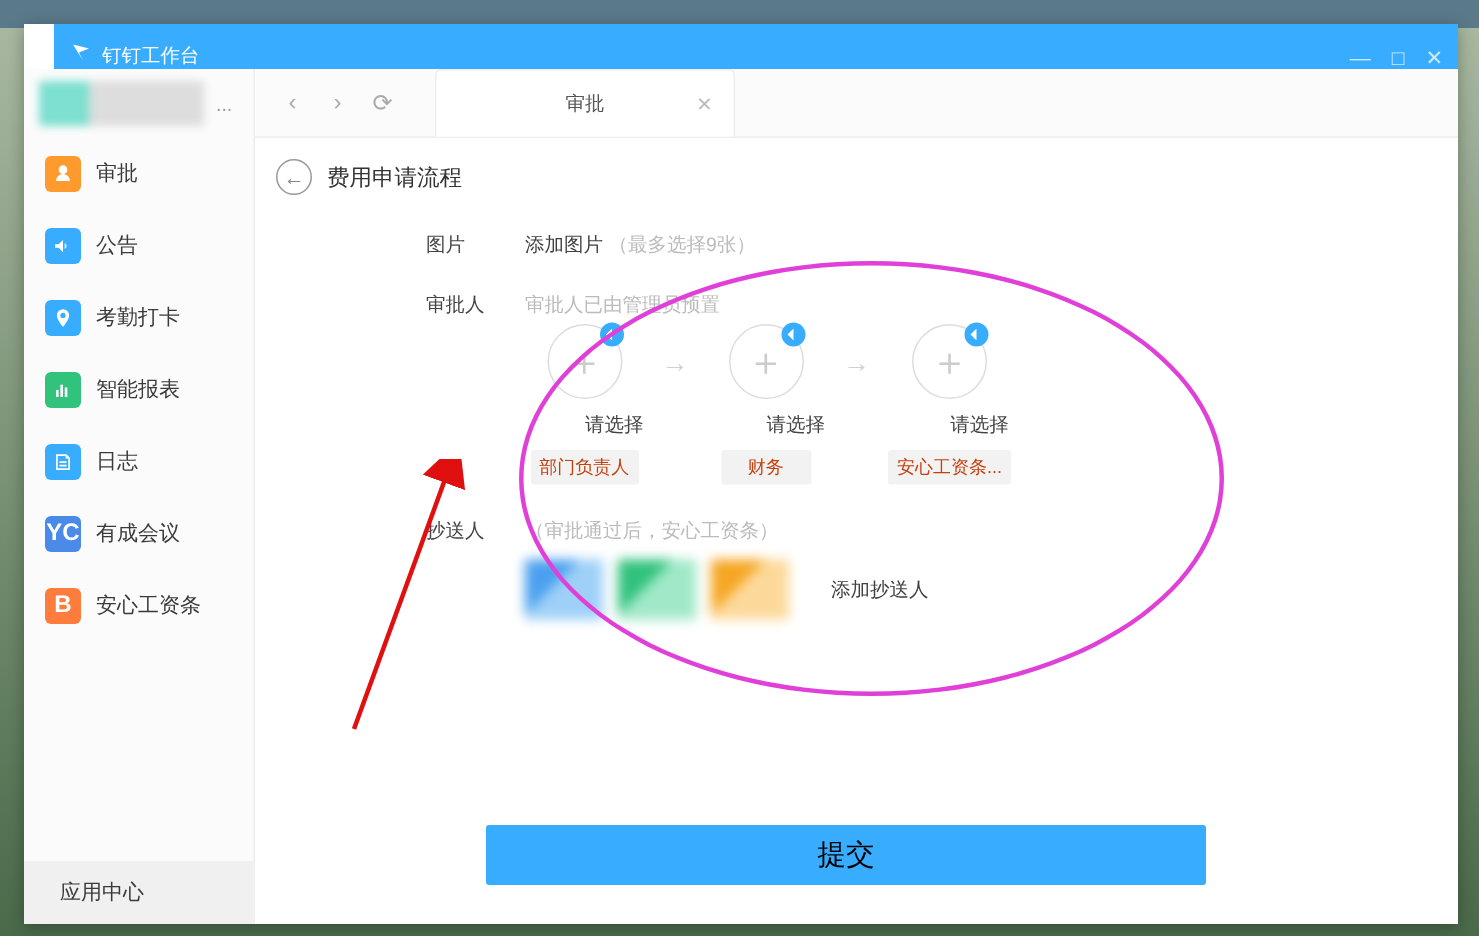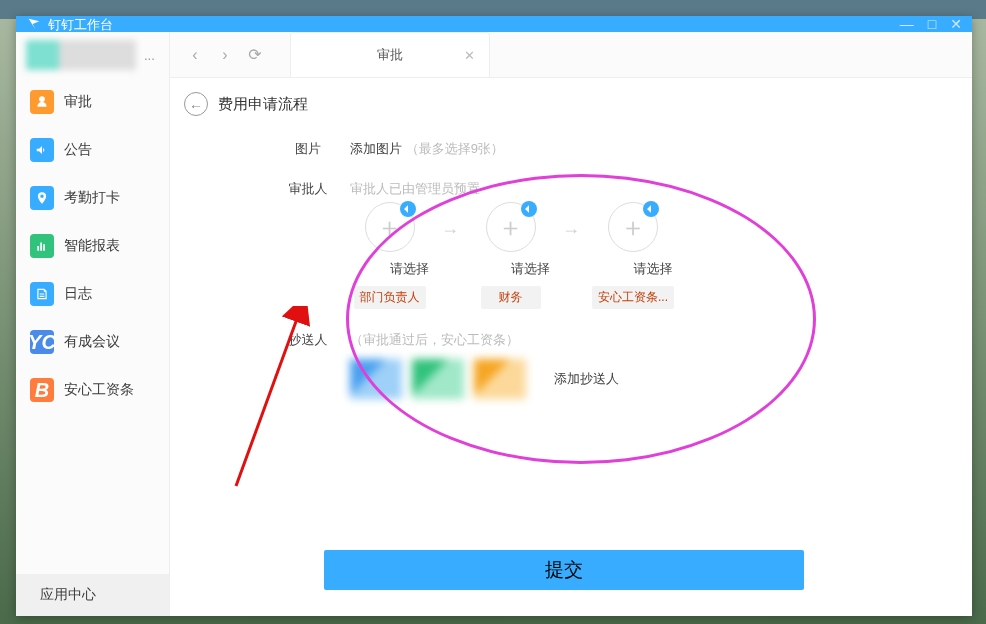--- a/index.html
+++ b/index.html
@@ -1,28 +1,28 @@
 <!DOCTYPE html>
 <html><head>
   <meta charset="utf-8">
   <style>
     * { margin: 0; padding: 0; box-sizing: border-box; font-family: "Microsoft YaHei", Arial, sans-serif; }
     body { width: 986px; height: 624px; background: linear-gradient(to bottom, #5a7a8a 0%, #5a7a8a 3%, #a8b8a0 3%, #4a6a4a 100%); overflow: hidden; position: relative; }
     .window { position: absolute; top: 16px; left: 16px; right: 14px; bottom: 8px; background: #fff; box-shadow: 0 2px 10px rgba(0,0,0,0.3); display: flex; flex-direction: column; }
-    .titlebar { height: 16px; background: #38adff; color: #fff; display: flex; align-items: flex-start; padding: 0 10px; font-size: 13px; }
+    .titlebar { height: 30px; background: #38adff; color: #fff; display: flex; align-items: flex-end; padding: 0 10px; font-size: 13px; margin-left: 20px; }
     .titlebar-controls { margin-left: auto; display: flex; gap: 14px; }
     .titlebar-controls span { cursor: pointer; font-size: 14px; color: #cde8ff; }
     .body { flex: 1; display: flex; background: #fbfbfb; }
     .sidebar { width: 154px; background: #fbfbfb; border-right: 1px solid #eee; display: flex; flex-direction: column; }
     .user-row { height: 46px; display: flex; align-items: center; padding: 8px 10px; gap: 8px; }
     .avatar-blur { width: 110px; height: 30px; background: linear-gradient(90deg, #7de0d0 0%, #7de0d0 30%, #ddd 30%, #ddd 100%); filter: blur(3px); border-radius: 2px; }
     .user-dots { color: #999; font-size: 13px; }
     .nav { flex: 1; }
     .nav-item { display: flex; align-items: center; gap: 10px; padding: 12px 14px; font-size: 14px; color: #3a3a3a; cursor: pointer; }
-    .nav-item .icon { width: 24px; height: 24px; border-radius: 4px; display: flex; align-items: center; justify-content: center; color: #fff; font-size: 20px; font-style: italic; }
+    .nav-item .icon { width: 24px; height: 24px; border-radius: 4px; display: flex; align-items: center; justify-content: center; color: #fff; font-size: 16px; }
     .i-orange { background: #ff9a2e; }
     .i-blue { background: #38adff; }
     .i-teal { background: #38adff; }
     .i-green { background: #31c27c; }
     .i-lb { background: #38adff; }
     .i-yc { background: #4a8ae8; font-size: 10px; font-weight: bold; }
     .i-or2 { background: #ff7d3c; font-size: 11px; font-weight: bold; }
     .i-multi { background: linear-gradient(135deg, #6ec040 0 50%, #ff9a2e 50% 100%); position: relative; }
     .i-multi::before { content:""; position:absolute; inset:0; background: linear-gradient(45deg, #ff5a4a 0 25%, transparent 25%), linear-gradient(-45deg, #4aa0ff 0 25%, transparent 25%); }
     .app-center { padding: 12px 14px; display: flex; align-items: center; gap: 10px; font-size: 14px; color: #3a3a3a; background: #f0f0f0; cursor: pointer; }
@@ -30,21 +30,21 @@
     .tabbar { height: 46px; display: flex; align-items: center; border-bottom: 1px solid #eee; background: #fbfbfb; }
     .navbtn { width: 30px; height: 30px; display: flex; align-items: center; justify-content: center; color: #aaa; cursor: pointer; font-size: 16px; }
     .navbtn.first { margin-left: 10px; }
     .tab { margin-left: 20px; height: 45px; min-width: 200px; display: flex; align-items: center; justify-content: center; gap: 60px; background: #fff; border: 1px solid #eee; border-bottom: none; border-radius: 4px 4px 0 0; padding: 0 18px; font-size: 13px; color: #555; position: relative; }
     .tab .close { color: #bbb; cursor: pointer; position: absolute; right: 14px; }
     .content { flex: 1; background: #fff; padding: 14px 28px 14px 14px; overflow: hidden; display: flex; flex-direction: column; }
     .page-head { display: flex; align-items: center; gap: 10px; color: #333; font-size: 15px; }
     .back-circle { width: 24px; height: 24px; border: 1.5px solid #999; border-radius: 50%; display: flex; align-items: center; justify-content: center; color: #888; cursor: pointer; font-size: 14px;}
     .form { margin-top: 24px; padding-left: 100px; font-size: 13px; color: #666; position: relative; flex: 1; }
     .row { display: flex; gap: 18px; margin-bottom: 22px; align-items: flex-start; }
-    .row-label { width: 48px; text-align: center; color: #444; }
+    .row-label { width: 48px; text-align: left; color: #444; }
     .link { color: #404040; cursor: pointer; }
     .hint { color: #bbb; }
     .approvers { display: flex; align-items: flex-start; gap: 12px; margin-top: 4px; }
     .arrow { color: #d0d0d0; font-size: 18px; margin-top: 16px; }
     .ap { display: flex; flex-direction: column; align-items: center; gap: 8px; }
     .add-circle { width: 50px; height: 50px; border: 1px solid #ddd; border-radius: 50%; position: relative; display: flex; align-items: center; justify-content: center; color: #ccc; font-size: 26px; cursor: pointer; }
     .add-badge { position: absolute; top: -2px; right: -2px; width: 16px; height: 16px; background: #38adff; border-radius: 50%; display: flex; align-items: center; justify-content: center; }
     .add-badge::after { content:""; width: 6px; height: 6px; background: #fff; transform: rotate(45deg); clip-path: polygon(0 0, 100% 100%, 0 100%); }
     .ap-label { font-size: 13px; color: #444; margin-left: 40px; }
     .ap-role { font-size: 12px; color: #c2410c; background: #f2f2f2; padding: 3px 6px; border-radius: 2px; min-width: 60px; text-align: center; }

